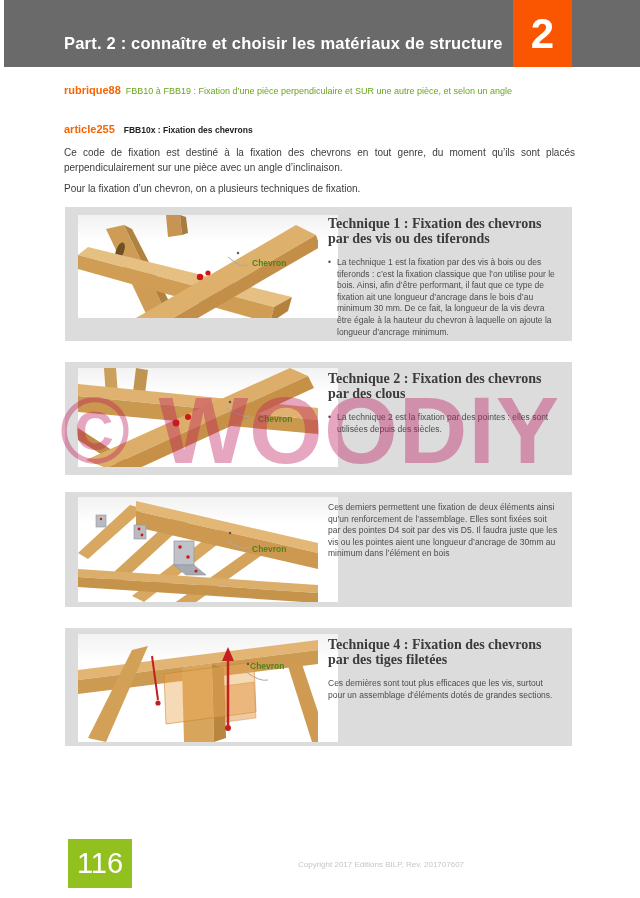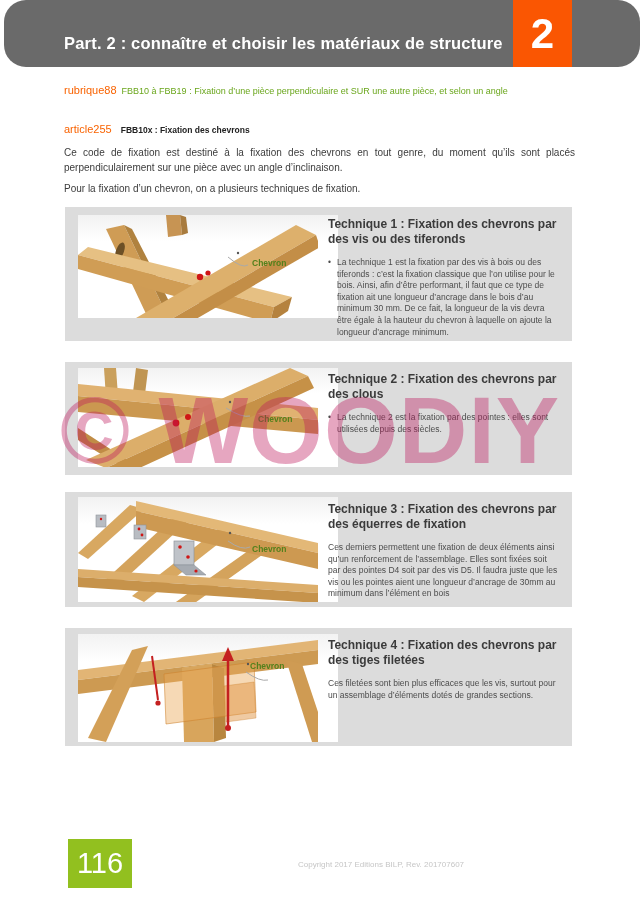--- a/index.html
+++ b/index.html
@@ -1,31 +1,31 @@
 <!DOCTYPE html>
 <html lang="fr"><head>
 <meta charset="utf-8">
 <style>
   html,body{margin:0;padding:0;background:#fff;}
   .page{position:relative;width:640px;height:898px;background:#fff;overflow:hidden;
         font-family:"Liberation Sans","DejaVu Sans",sans-serif;}
 
   
-  .band{position:absolute;left:4px;top:0;width:636px;height:67px;background:#6a6a6a;border-radius:22px;}
+  .band{position:absolute;left:4px;top:0;width:636px;height:67px;background:#6a6a6a;}
   .band h1{position:absolute;left:60px;top:34px;margin:0;font-size:16.5px;font-weight:bold;
            color:#ffffff;letter-spacing:.2px;white-space:nowrap;}
   .badge{position:absolute;left:509px;top:0;width:59px;height:67px;background:#fa5602;
          color:#fff;display:flex;align-items:center;justify-content:center;
          font-size:42px;font-weight:bold;}
 
   
   .metaline{position:absolute;left:64px;white-space:nowrap;}
   .rubrique{top:80px;}
   .article{top:119px;}
-  .meta-id{font-size:11px;font-weight:normal;color:#f96302;}
+  .meta-id{font-size:11px;font-weight:bold;color:#f96302;}
   .rub-text{font-size:9px;font-weight:normal;color:#6aa61c;margin-left:5px;}
   .art-text{font-size:8.5px;font-weight:bold;color:#222;margin-left:9px;}
 
   
   .intro{position:absolute;left:64px;width:511px;margin:0;font-size:10px;color:#3c3c3c;
          line-height:15px;}
   .p1{top:145px;text-align:justify;}
   .p2{top:181px;}
 
   
@@ -40,21 +40,21 @@
   .b2 .img{top:6px;height:99px;}
   .b3 .img{top:5px;height:105px;}
   .b4 .img{top:6px;height:108px;}
   .img svg{position:absolute;left:0;top:0;}
   .chev{position:absolute;font-size:8.5px;font-weight:bold;color:#53801c;}
   .b1 .chev{left:174px;top:43px;}
   .b2 .chev{left:180px;top:46px;}
   .b3 .chev{left:174px;top:47px;}
   .b4 .chev{left:172px;top:27px;}
   .txt{position:absolute;left:263px;top:10px;width:233px;}
-  .txt h2{margin:0 0 11px;font-size:12px;line-height:14.5px;color:#3b3b3b;}
+  .txt h2{margin:0 0 11px;font-size:14px;line-height:14.5px;color:#3b3b3b;font-family:Liberation Serif, serif;}
   .txt p{margin:0;font-size:8.5px;line-height:11.6px;color:#4c4c4c;}
   .bullet{position:relative;padding-left:9px;}
   .mark{position:absolute;left:0;top:0;}
 
   
   .watermark{position:absolute;left:60px;top:376px;z-index:9;pointer-events:none;
              font-size:95px;font-weight:bold;color:#be185d;opacity:.38;
              white-space:nowrap;letter-spacing:1px;}
 
   
@@ -155,21 +155,20 @@
         <circle cx="102" cy="50" r="1.8" fill="#cf1616"></circle>
         <circle cx="110" cy="60" r="1.8" fill="#cf1616"></circle>
         <circle cx="118" cy="74" r="1.6" fill="#cf1616"></circle>
         <circle cx="23" cy="22" r="1.2" fill="#cf1616"></circle>
         <circle cx="152" cy="36" r="1.2" fill="#555"></circle>
         <path d="M150,44 q14,10 22,6" stroke="#aaa" stroke-width="1" fill="none"></path>
       </svg>
       <span class="chev">Chevron</span>
     </div>
     <div class="txt">
-      <h2>Technique 3 : Fixation des chevrons par des équerres de fixation</h2>
       <p>Ces derniers permettent une fixation de deux éléments ainsi qu’un renforcement de l’assemblage. Elles sont fixées soit par des pointes D4 soit par des vis D5. Il faudra juste que les vis ou les pointes aient une longueur d’ancrage de 30mm au minimum dans l’élément en bois</p>
     </div>
   </section>
 
   <section class="tech b4">
     <div class="img">
       <svg width="240" height="108" viewBox="0 0 240 108">
         <polygon points="0,36 240,6 240,16 0,46" fill="#e2b575"></polygon>
         <polygon points="0,46 240,16 240,30 0,60" fill="#cd9a52"></polygon>
         <polygon points="54,16 70,12 28,108 10,104" fill="#d3a058"></polygon>
@@ -184,21 +183,21 @@
         <line x1="150" y1="92" x2="150" y2="24" stroke="#c42020" stroke-width="2.5"></line>
         <polygon points="150,13 144,27 156,27" fill="#c42020"></polygon>
         <circle cx="150" cy="94" r="3" fill="#c42020"></circle>
         <circle cx="170" cy="30" r="1.2" fill="#555"></circle>
         <path d="M168,38 q14,10 22,8" stroke="#aaa" stroke-width="1" fill="none"></path>
       </svg>
       <span class="chev">Chevron</span>
     </div>
     <div class="txt">
       <h2>Technique 4 : Fixation des chevrons par des tiges filetées</h2>
-      <p>Ces filetées sont bien plus efficaces que les vis, surtout pour un assemblage d’éléments dotés de grandes sections.</p>
+      <p>Ces dernières sont tout plus efficaces que les vis, surtout pour un assemblage d’éléments dotés de grandes sections.</p>
     </div>
   </section>
 
   <div class="watermark">© WOODIY</div>
 
   <div class="pagenum">116</div>
   <div class="copyright">Copyright 2017 Editions BILP, Rev. 201707607</div>
 
 </div>
 

